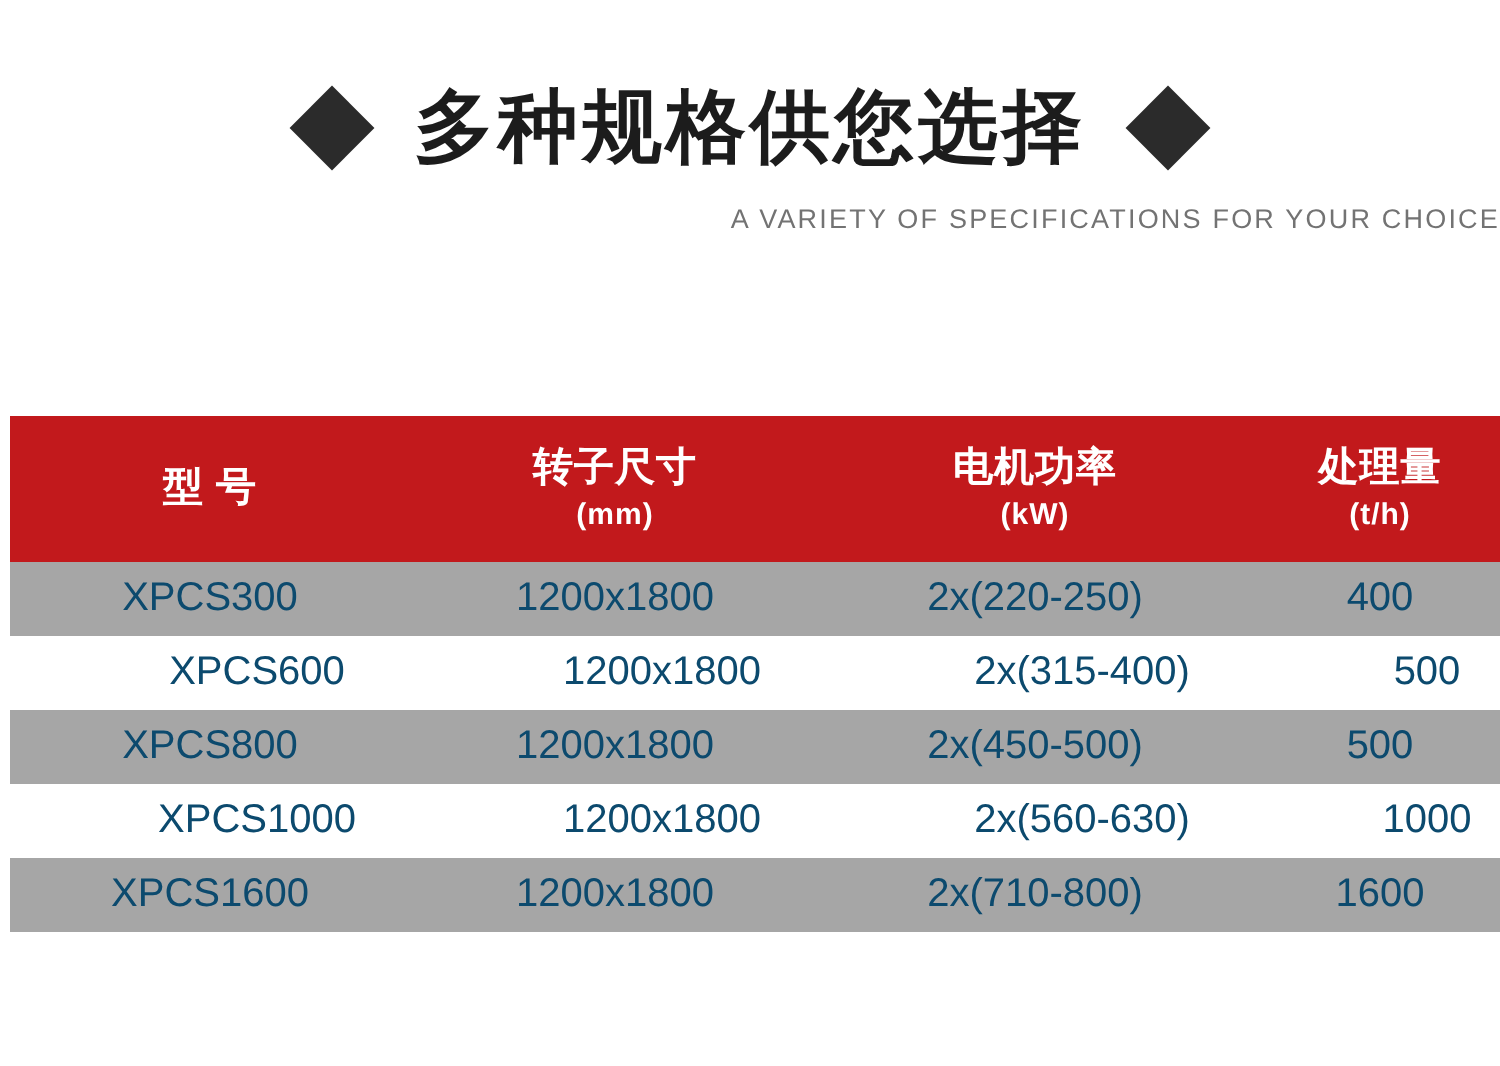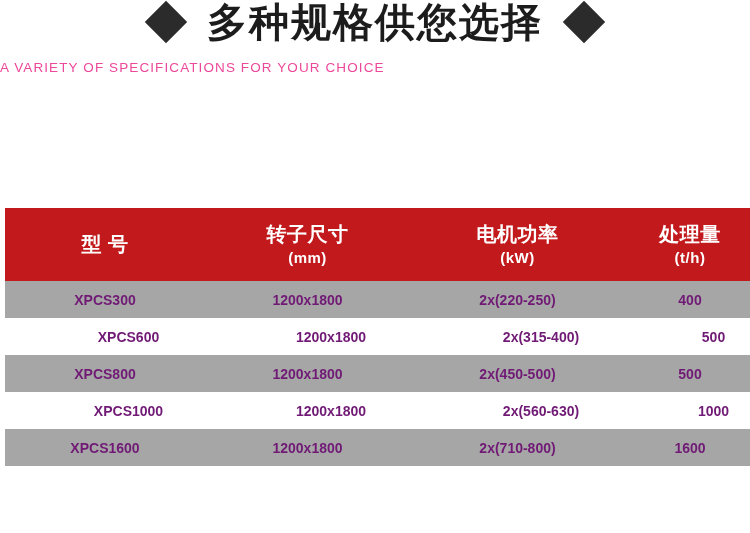--- a/index.html
+++ b/index.html
@@ -16,21 +16,22 @@
   .page {
     position: relative;
     width: 750px;
     height: 533px;
     background: #ffffff;
     box-sizing: border-box;
   }
 
   
   .header {
-    text-align: left;
+    padding-top: 42px;
+    text-align: right;
   }
   .title-row {
     display: flex;
     align-items: center;
     justify-content: center;
     gap: 26px;
   }
   .diamond {
     width: 30px;
     height: 30px;
@@ -42,21 +43,21 @@
     font-size: 40px;
     font-weight: bold;
     color: #1c1c1c;
     letter-spacing: 2px;
     line-height: 1.1;
     white-space: nowrap;
   }
   .sub-title {
     margin-top: 16px;
     font-size: 13.5px;
-    color: #ec4899;
+    color: #737373;
     letter-spacing: 1.1px;
     font-weight: 500;
   }
   .tag-line {
     margin-top: 26px;
     font-size: 21px;
     color: #1c1c1c;
     font-weight: bold;
     letter-spacing: 1px;
   }
@@ -84,24 +85,24 @@
     height: 73px;
     line-height: 1.35;
     letter-spacing: 0.5px;
   }
   .th-line2 {
     display: block;
     font-size: 15px;
     font-weight: bold;
   }
   .spec-table tbody td {
-    font-size: 14px;
-    color: #701a75;
+    font-size: 20px;
+    color: #0c4a6e;
     height: 37px;
-    font-weight: bold;
+    font-weight: normal;
   }
   .row-odd td {
     background: #a6a6a6;
     color: #ffffff;
   }
   .row-even td {
     background: #ffffff;
     color: #1c1c1c;
     padding-left: 47px;
   }

